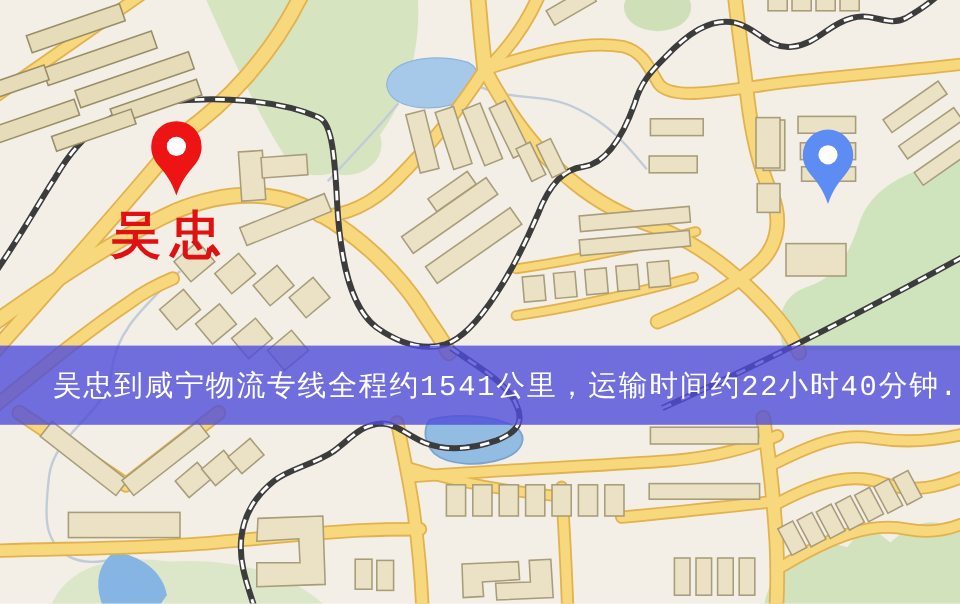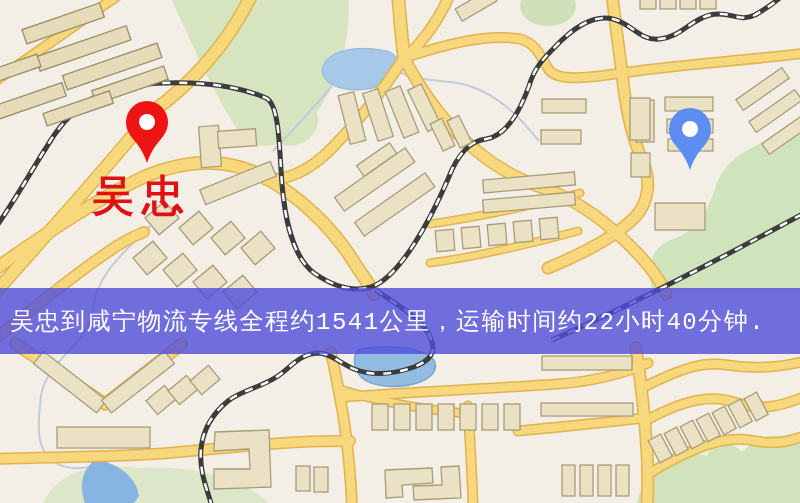--- a/index.html
+++ b/index.html
@@ -4,21 +4,21 @@
 <style>
   html,body{margin:0;padding:0;}
   body{font-family:"Liberation Sans","DejaVu Sans",sans-serif;}
   #stage{position:relative;width:800px;height:503px;overflow:hidden;background:#f3efe6;font-family:Liberation Mono, monospace;}
   #map-svg{position:absolute;left:0;top:0;}
   .pin-label{position:absolute;font-weight:bold;font-size:42px;letter-spacing:8px;line-height:1;white-space:nowrap;}
   #origin-label{left:92px;top:178px;color:#e01111;}
   #destination-label{left:642px;top:180px;color:#2334e0;}
   #route-banner{position:absolute;left:0;top:288px;width:800px;height:66px;
     background:rgba(79,76,218,0.80);display:flex;align-items:center;
-    box-sizing:border-box;padding-left:10px;z-index:5;}
+    box-sizing:border-box;padding-left:44px;z-index:5;}
   #route-banner .banner-text{color:#ffffff;font-size:24px;letter-spacing:1.5px;white-space:nowrap;}
 </style>
 </head>
 <body>
 
 <div id="stage">
 
 <svg id="map-svg" width="800" height="503" viewBox="0 0 800 503">
 
   <rect x="0" y="0" width="800" height="503" fill="#f3efe6"></rect>

